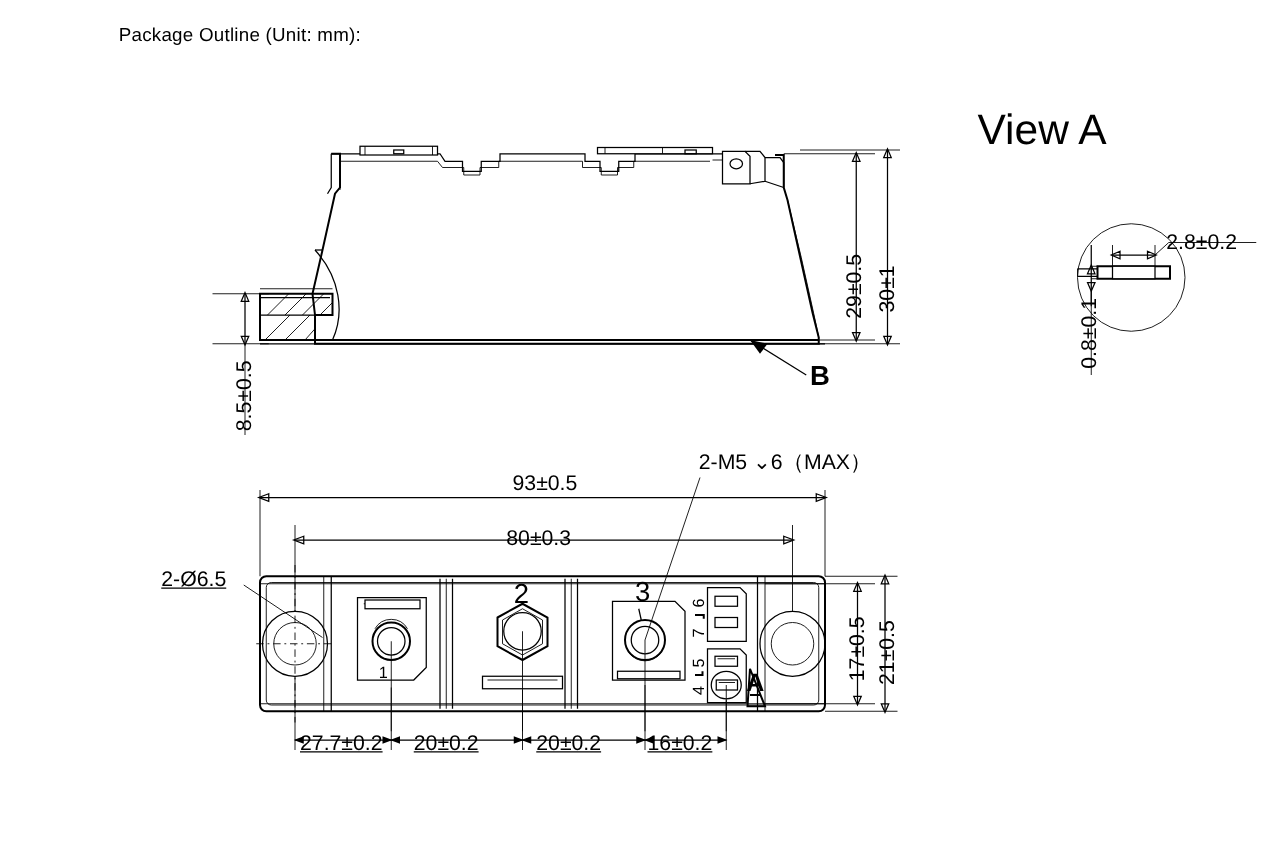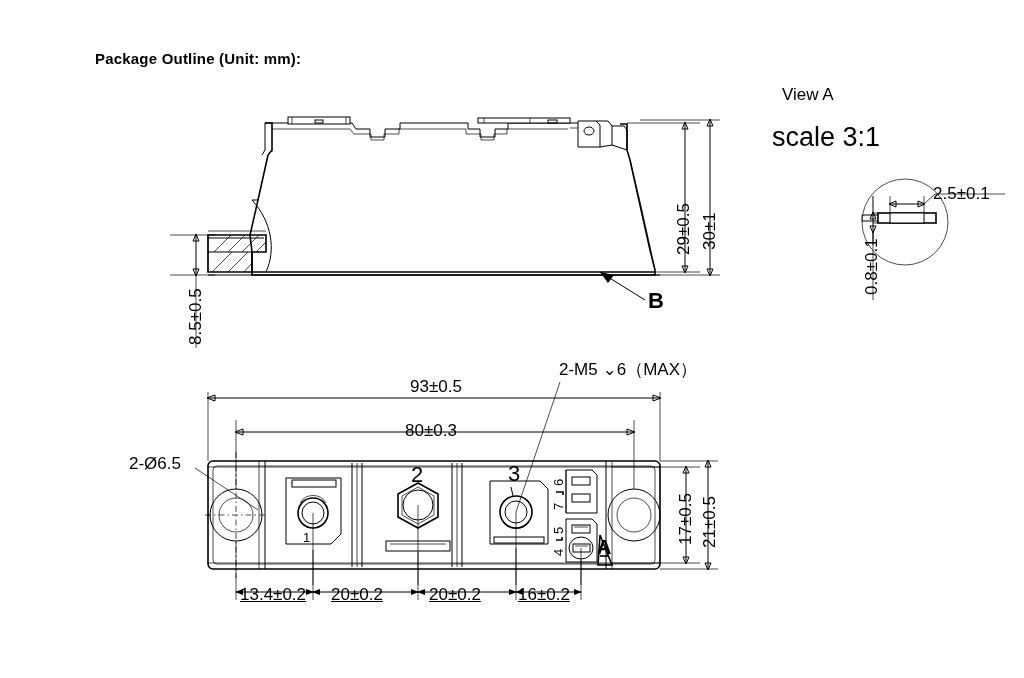--- a/index.html
+++ b/index.html
@@ -4,21 +4,21 @@
 <title>Package Outline Drawing</title>
 <style>
   html,body{margin:0;padding:0;background:#ffffff;}
   body{
     width:1024px;height:678px;position:relative;overflow:hidden;
     font-family:"Liberation Sans", sans-serif;color:#000;
   }
   #stage{position:absolute;left:0;top:0;width:1024px;height:678px;}
   .ttl{
     position:absolute;left:95px;top:20px;
-    font-size:15px;font-weight:bold;letter-spacing:.2px;white-space:nowrap;margin-top:30px;
+    font-size:15px;font-weight:normal;letter-spacing:.2px;white-space:nowrap;
   }
   .lbl{position:absolute;white-space:nowrap;font-size:15px;}
   .lbl.big{font-size:22px;}
   .lbl.mid{font-size:17px;}
   .lbl.sm{font-size:13px;}
   .rot90{transform:rotate(-90deg);transform-origin:left top;}
   svg{position:absolute;left:0;top:0;overflow:visible;}
   .ln{stroke:#000;fill:none;stroke-width:1;}
   .ln2{stroke:#000;fill:none;stroke-width:1.6;}
   .thin{stroke:#000;fill:none;stroke-width:.7;}
@@ -114,22 +114,21 @@
 
     <path class="ln" d="M645,300 L600,272"></path>
     <path d="M600,272 L614,275 L608,283 Z" fill="#000"></path>
   </svg>
 
   <div class="lbl mid rot90" style="left:674px;top:255px;">29±0.5</div>
   <div class="lbl mid rot90" style="left:700px;top:250px;">30±1</div>
   <div class="lbl mid rot90" style="left:186px;top:345px;">8.5±0.5</div>
   <div class="lbl big" style="left:648px;top:288px;font-weight:bold;">B</div>
 
-  <div class="lbl" style="left:782px;top:85px;font-size:17px;">View A</div>
-  <div class="lbl" style="left:772px;top:122px;font-size:27px;">scale 3:1</div>
+  <div class="lbl" style="left:782px;top:85px;font-size:34px;">View A</div>
 
   <svg width="1024" height="678">
 
     <circle class="thin" cx="905" cy="222" r="43"></circle>
 
     <rect class="ln2 fillw" x="878" y="213" width="58" height="10"></rect>
     <rect class="ln fillw" x="890" y="213" width="34" height="10"></rect>
     <path class="ln" d="M862,215 L878,215 M862,221 L878,221"></path>
     <path class="thin" d="M862,215 L862,221"></path>
 
@@ -138,21 +137,21 @@
     <path class="ln" d="M896,201 L889,204 L896,207 Z" fill="#000"></path>
     <path class="ln" d="M918,201 L925,204 L918,207 Z" fill="#000"></path>
     <path class="thin" d="M924,204 L935,194 L1005,194"></path>
 
     <path class="ln" d="M873,196 L873,245"></path>
     <path class="ln" d="M870,219 L873,212 L876,219 Z" fill="#000"></path>
     <path class="ln" d="M870,226 L873,233 L876,226 Z" fill="#000"></path>
     <path class="thin" d="M873,233 L873,300"></path>
     <path class="thin" d="M878,213 L873,213 M878,223 L873,223"></path>
   </svg>
-  <div class="lbl mid" style="left:933px;top:184px;">2.5±0.1</div>
+  <div class="lbl mid" style="left:933px;top:184px;">2.8±0.2</div>
   <div class="lbl mid rot90" style="left:862px;top:295px;">0.8±0.1</div>
 
   <svg width="1024" height="678">
 
     <rect class="ln2 fillw" x="208" y="461" width="452" height="108" rx="5"></rect>
     <rect class="thin" x="213" y="466" width="442" height="98" rx="4"></rect>
     <path class="thin" d="M208,467 L660,467 M208,563 L660,563"></path>
 
     <path class="ln" d="M265,461 L265,569"></path>
     <path class="thin" d="M259,461 L259,569"></path>
@@ -246,25 +245,25 @@
       <path d="M425,589 L417,592 L425,595 Z"></path>
       <path d="M509,589 L517,592 L509,595 Z"></path>
       <path d="M523,589 L515,592 L523,595 Z"></path>
       <path d="M574,589 L582,592 L574,595 Z"></path>
     </g>
   </svg>
 
   <div class="lbl mid" style="left:410px;top:377px;text-align:right;">93±0.5</div>
   <div class="lbl mid" style="left:405px;top:421px;">80±0.3</div>
   <div class="lbl mid" style="left:559px;top:358px;">2-M5 ⌄6（MAX）</div>
-  <div class="lbl mid" style="left:129px;top:454px;text-align:right;">2-Ø6.5</div>
+  <div class="lbl mid" style="left:129px;top:454px;text-decoration:underline;text-align:right;">2-Ø6.5</div>
   <div class="lbl mid rot90" style="left:676px;top:545px;">17±0.5</div>
   <div class="lbl mid rot90" style="left:700px;top:548px;">21±0.5</div>
 
-  <div class="lbl mid" style="left:240px;top:585px;text-decoration:underline;">13.4±0.2</div>
+  <div class="lbl mid" style="left:240px;top:585px;text-decoration:underline;">27.7±0.2</div>
   <div class="lbl mid" style="left:331px;top:585px;text-decoration:underline;">20±0.2</div>
   <div class="lbl mid" style="left:429px;top:585px;text-decoration:underline;">20±0.2</div>
   <div class="lbl mid" style="left:518px;top:585px;text-decoration:underline;">16±0.2</div>
 
   <div class="lbl sm" style="left:303px;top:530px;">1</div>
   <div class="lbl big" style="left:411px;top:462px;">2</div>
   <div class="lbl big" style="left:508px;top:461px;">3</div>
 
   <div class="lbl sm rot90" style="left:551px;top:486px;">6</div>
   <div class="lbl sm rot90" style="left:551px;top:510px;">7</div>

